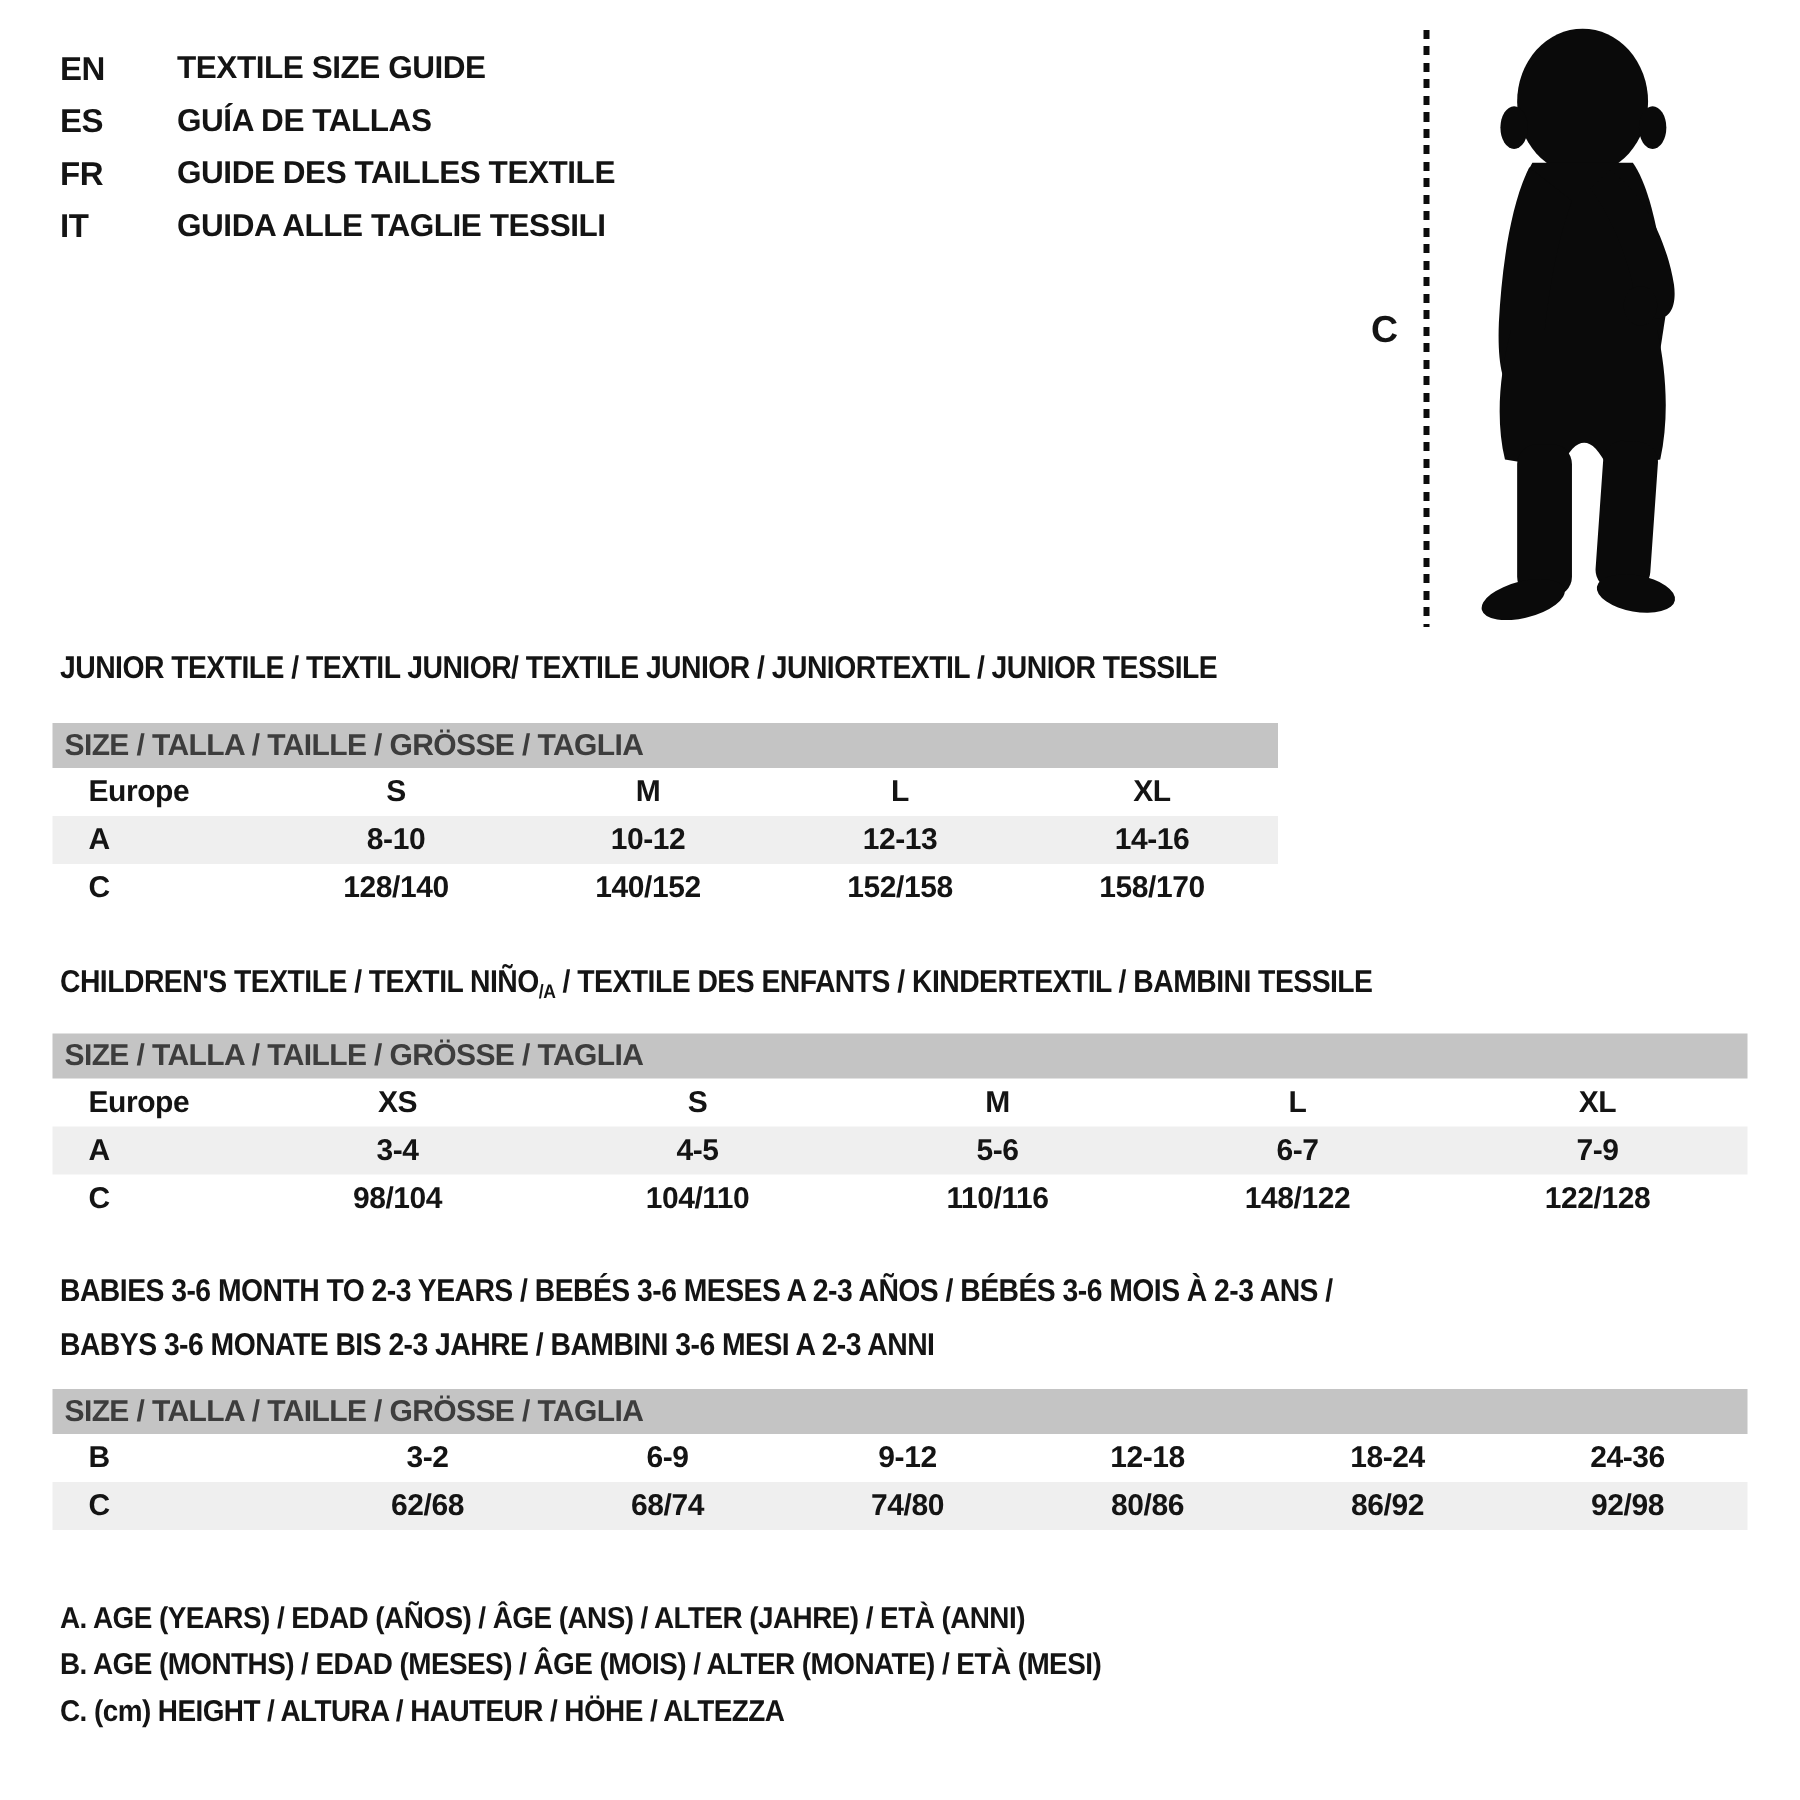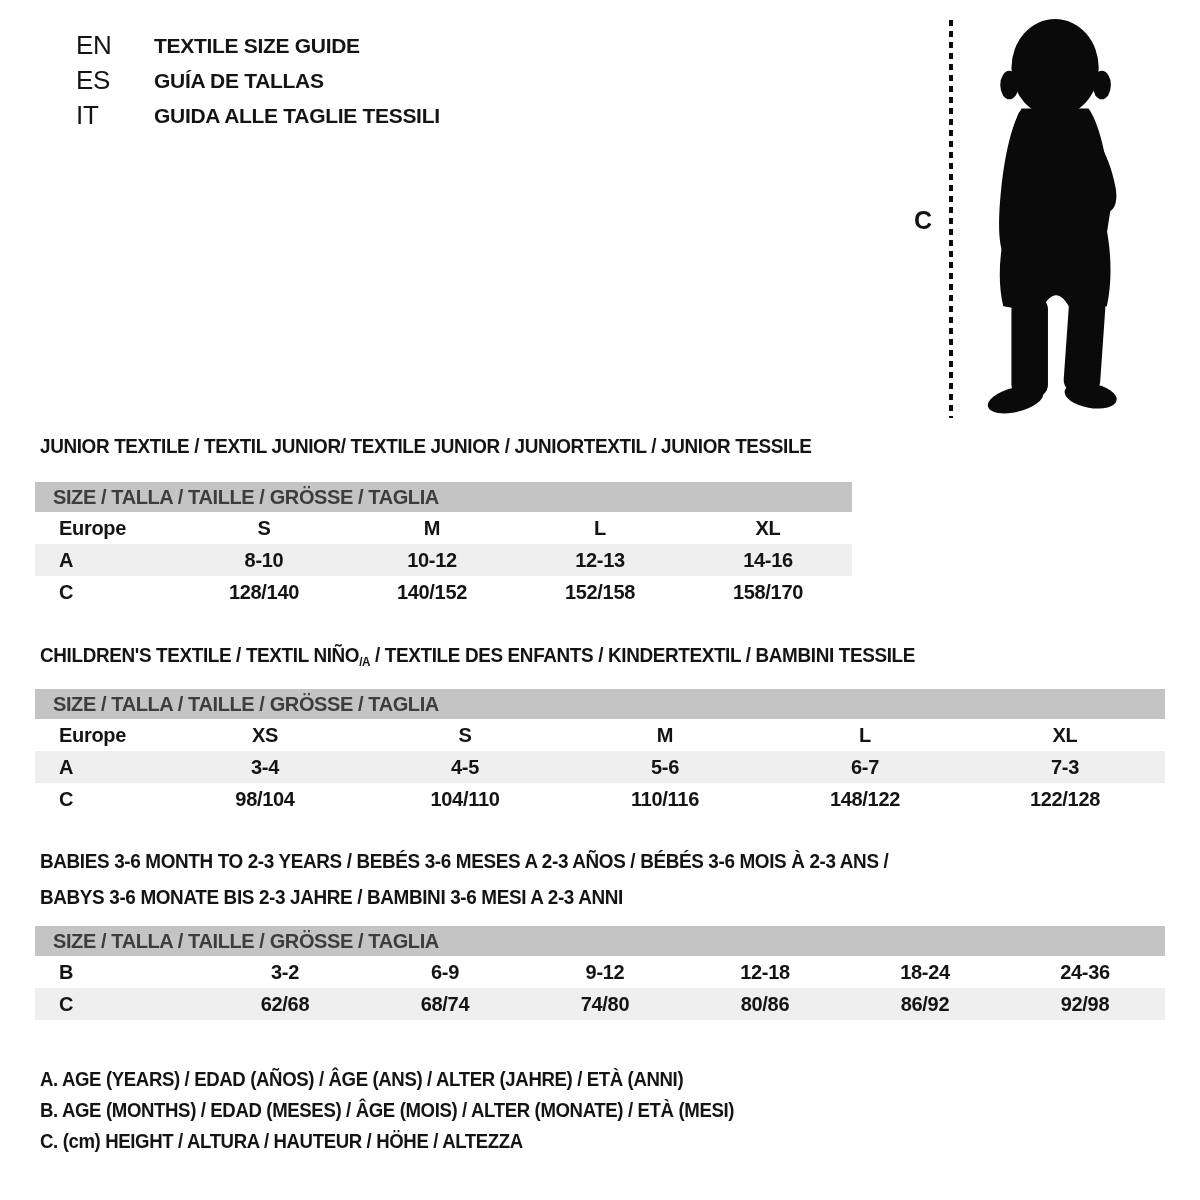--- a/index.html
+++ b/index.html
@@ -9,42 +9,42 @@
     --header-text:#3d3d3d;
   }
   html,body{margin:0;padding:0;background:#ffffff;}
   .page{
     position:relative;width:1200px;height:1200px;background:#ffffff;overflow:hidden;
     font-family:"Liberation Sans","DejaVu Sans",sans-serif;color:var(--text,#141414);
   }
   
   .lang-block{position:absolute;left:40px;top:28px;}
   .lang-row{display:flex;height:35px;align-items:center;}
-  .lang-code{width:78px;font-size:26px;font-weight:400;letter-spacing:-0.3px;margin-left:36px;}
+  .lang-code{width:78px;font-size:22px;font-weight:700;letter-spacing:-0.3px;}
   .lang-title{font-size:21px;font-weight:700;letter-spacing:-0.3px;white-space:nowrap;}
   
   .measure-line{
     position:absolute;left:949px;top:20px;width:4px;height:398px;
     background:repeating-linear-gradient(to bottom,#0c0c0c 0 6px,transparent 6px 11px);
   }
   .measure-label{position:absolute;left:914px;top:206px;font-size:25px;font-weight:700;}
   .baby-svg{position:absolute;left:958px;top:12px;width:184px;height:406px;}
   
   .sec-title{
     position:absolute;font-size:21px;font-weight:700;letter-spacing:-0.4px;white-space:nowrap;
     transform:scaleX(0.90);transform-origin:0 50%;
   }
   .sec-title .subscript{font-size:13px;vertical-align:-4px;}
   .two-line{line-height:36px;}
   
   .tbl{position:absolute;}
   .tbl-head{
     height:30px;line-height:30px;background:var(--table-header-bg,#c4c4c4);
     color:var(--header-text,#3d3d3d);font-size:20px;font-weight:700;letter-spacing:-0.4px;
-    padding-left:18px;box-sizing:border-box;
+    padding-left:8px;box-sizing:border-box;
   }
   .tr{display:grid;align-items:center;height:32px;font-size:20px;font-weight:700;letter-spacing:-0.3px;}
   .cols4{grid-template-columns:145px repeat(4,1fr);}
   .cols5{grid-template-columns:130px repeat(5,1fr);}
   .cols6{grid-template-columns:170px repeat(6,1fr);}
   .tr.alt{background:var(--row-alt-bg,#efefef);}
   .tl{padding-left:8px;text-align:left;margin-left:16px;}
   .td{text-align:center;}
   
   .footnotes{position:absolute;left:40px;top:1064px;}
@@ -59,20 +59,24 @@
 <div class="page">
 
   <div class="lang-block">
     <div class="lang-row">
       <span class="lang-code">EN</span>
       <span class="lang-title">TEXTILE SIZE GUIDE</span>
     </div>
     <div class="lang-row">
       <span class="lang-code">ES</span>
       <span class="lang-title">GUÍA DE TALLAS</span>
+    </div>
+    <div class="lang-row">
+      <span class="lang-code">FR</span>
+      <span class="lang-title">GUIDE DES TAILLES TEXTILE</span>
     </div>
     <div class="lang-row">
       <span class="lang-code">IT</span>
       <span class="lang-title">GUIDA ALLE TAGLIE TESSILI</span>
     </div>
   </div>
 
   <div class="measure-line"></div>
   <div class="measure-label">C</div>
   <svg class="baby-svg" viewBox="0 0 180 400" aria-hidden="true">
@@ -130,21 +134,21 @@
       <span class="td">M</span>
       <span class="td">L</span>
       <span class="td">XL</span>
     </div>
     <div class="tr cols5 alt">
       <span class="tl">A</span>
       <span class="td">3-4</span>
       <span class="td">4-5</span>
       <span class="td">5-6</span>
       <span class="td">6-7</span>
-      <span class="td">7-3</span>
+      <span class="td">7-9</span>
     </div>
     <div class="tr cols5">
       <span class="tl">C</span>
       <span class="td">98/104</span>
       <span class="td">104/110</span>
       <span class="td">110/116</span>
       <span class="td">148/122</span>
       <span class="td">122/128</span>
     </div>
   </div>

